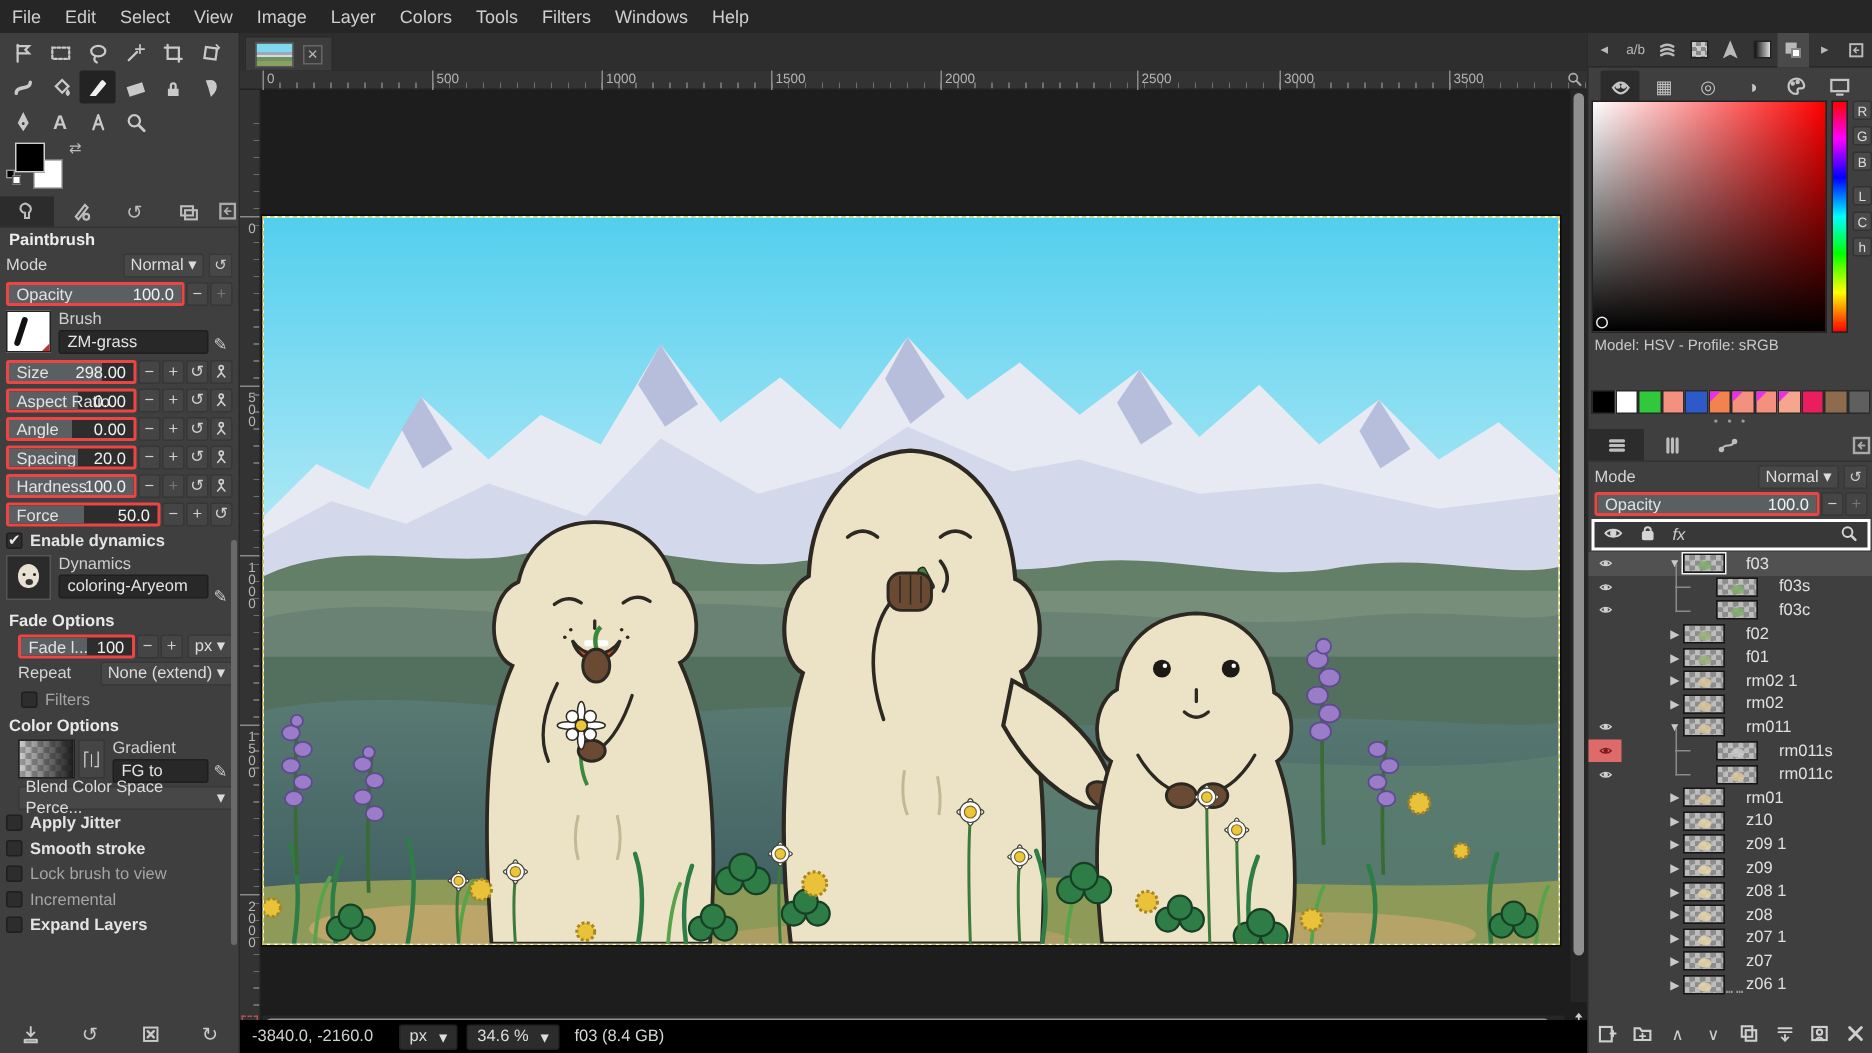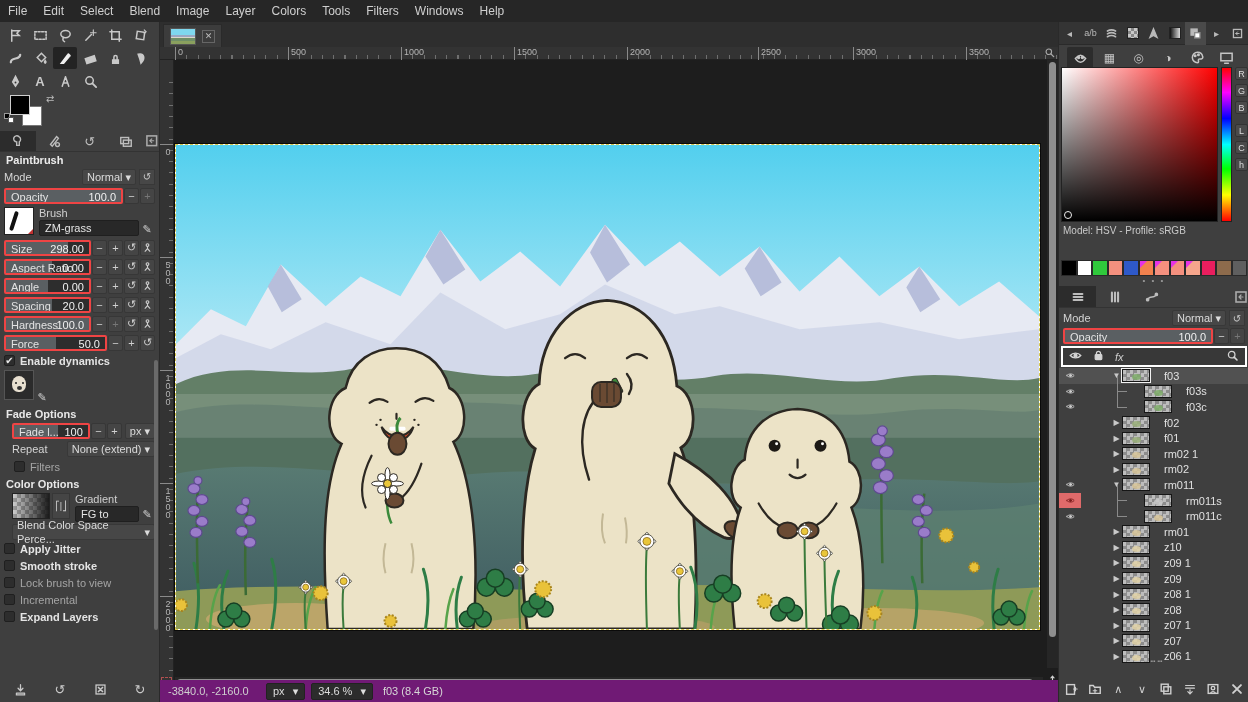--- a/index.html
+++ b/index.html
@@ -111,21 +111,21 @@
      border:1px dashed #d8c84a; box-shadow:0 0 0 1px #0a0a0a; background:#fff; }
   .image-wrap svg { display:block; width:863px; height:484px; }
   .vscroll { position:absolute; right:0; top:0; width:11px; height:608px; background:#262626; }
   .vscroll .vthumb { position:absolute; left:2px; top:2px; width:7px; height:575px; background:#8f8f8f; border-radius:4px; }
   .nav-corner { position:absolute; right:0px; bottom:0px; width:12px; height:20px; color:#cfcfcf; display:flex; align-items:center; justify-content:center;}
   .nav-corner svg{width:11px;height:11px;}
   .hscroll { position:absolute; left:15px; bottom:2px; width:868px; height:11px; background:#262626; }
   .hscroll .hthumb { position:absolute; top:2px; left:2px; height:7px; width:856px; background:#8f8f8f; border-radius:4px; }
   .qmask { position:absolute; left:1px; bottom:3px; width:11px; height:10px; border:1px dashed #b05050; }
 
-  .statusbar { position:absolute; left:0; bottom:0; width:898px; height:22px; background:#701a75; display:flex; align-items:center; gap:6px; padding-left:8px; }
+  .statusbar { position:absolute; left:0; bottom:0; width:898px; height:22px; background:#000000; display:flex; align-items:center; gap:6px; padding-left:8px; }
   .status-pos { color:#cfcfcf; width:92px; }
   .status-drop { background:#2c2c2c; border:1px solid #222; border-radius:2px; height:17px; display:flex; align-items:center; gap:8px; padding:0 6px; color:#ddd; }
   .status-msg { color:#d6d6d6; margin-left:4px; }
 
   
   .right-panel { position:absolute; left:1058px; top:22px; width:190px; height:680px; background:#3f3f3f; border-left:1px solid #2a2a2a; }
   .dock-row1 { display:flex; align-items:center; height:23px; background:#343434; border-bottom:1px solid #2a2a2a; }
   .dicon { width:23px; height:23px; display:flex; align-items:center; justify-content:center; color:#b9b9b9; font-size:10px; }
   .dicon.active { background:#4a4a4a; }
   .dicon svg { width:13px; height:13px; }
@@ -187,21 +187,21 @@
 </head>
 <body>
 
 <div class="app">
 
   <div class="menubar">
     <div id="menu-items" style="display:flex;">
         <div class="menu-item">File</div>
         <div class="menu-item">Edit</div>
         <div class="menu-item">Select</div>
-        <div class="menu-item">Blend</div>
+        <div class="menu-item">View</div>
         <div class="menu-item">Image</div>
         <div class="menu-item">Layer</div>
         <div class="menu-item">Colors</div>
         <div class="menu-item">Tools</div>
         <div class="menu-item">Filters</div>
         <div class="menu-item">Windows</div>
         <div class="menu-item">Help</div>
       </div>
   </div>
 
@@ -470,20 +470,24 @@
       <span class="check-lbl">Enable dynamics</span>
     </div>
 
     <div class="dyn-block">
       <div class="dyn-thumb">
           <span class="face"></span>
           <span class="e1"></span>
           <span class="e2"></span>
           <span class="mouth"></span>
         </div>
+      <div class="nm-col">
+        <div class="cap">Dynamics</div>
+        <div class="entry">coloring-Aryeom</div>
+      </div>
       <div class="edit-btn">✎</div>
     </div>
 
     <div class="sec-header">Fade Options</div>
 
     <div class="row slider-row fade-row">
       <div class="slider">
         <div class="fill" style="width:60%"></div>
         <span class="lbl">Fade l...</span>
         <span class="val">100</span>

